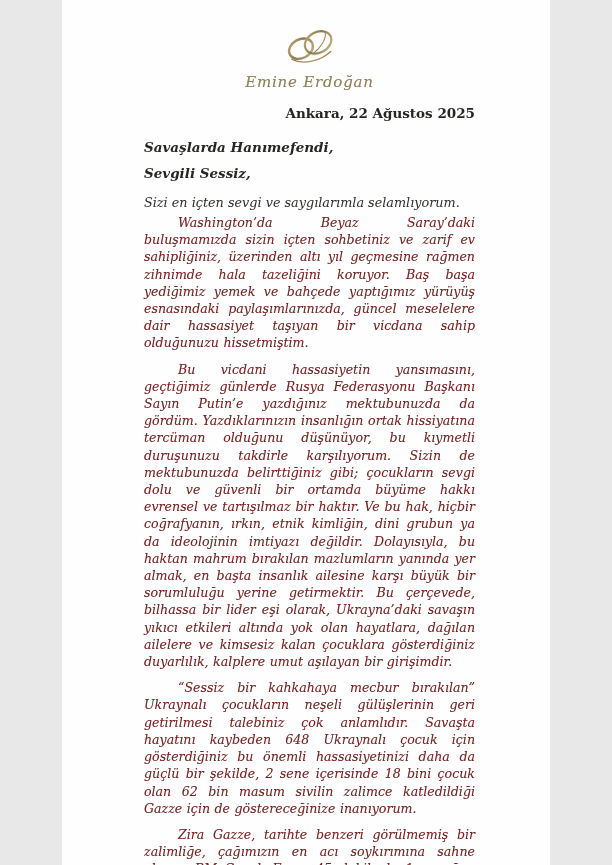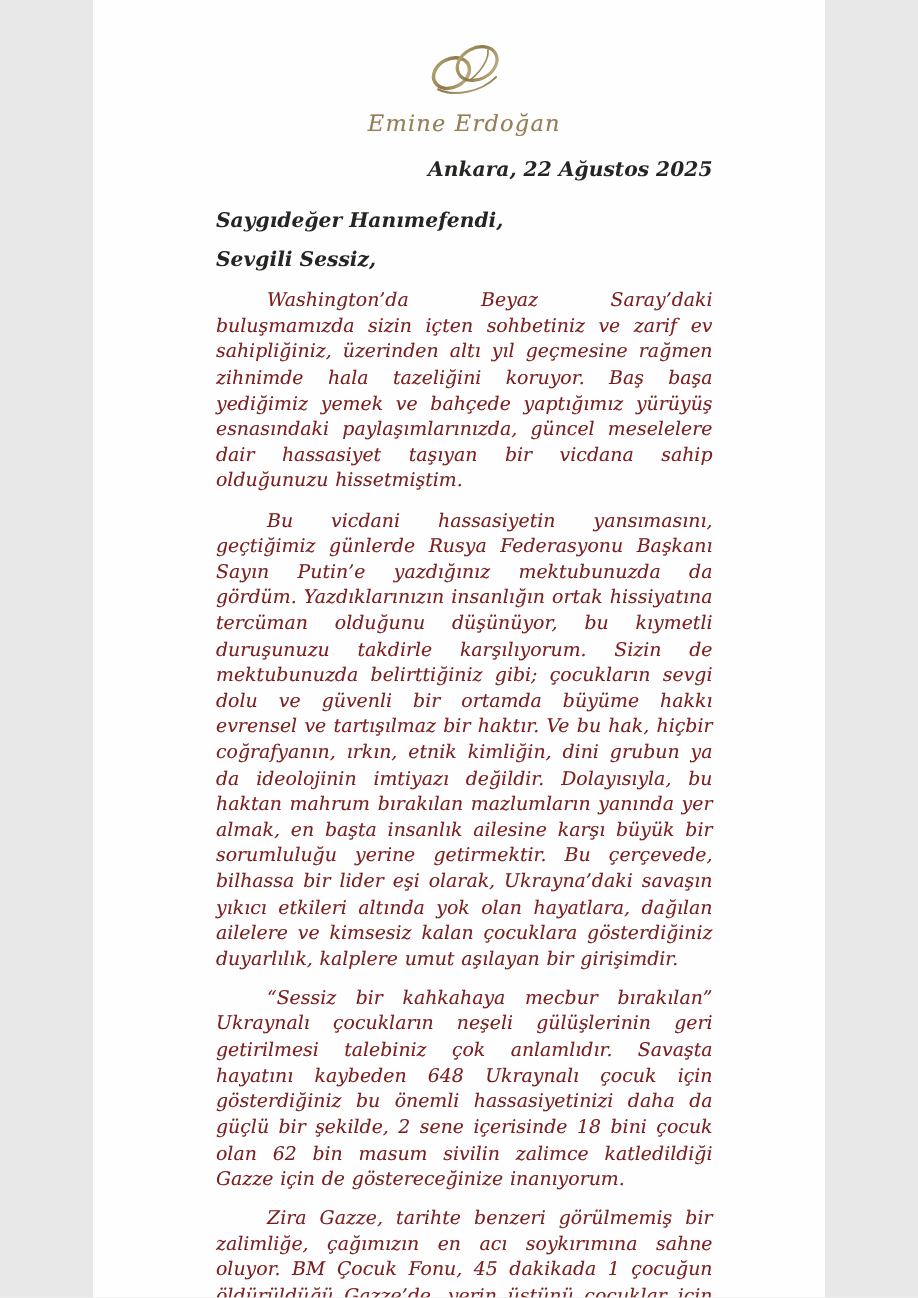--- a/index.html
+++ b/index.html
@@ -32,21 +32,20 @@
     margin-top: 1px;
     font-style: italic;
     font-size: 15px;
     letter-spacing: 0.8px;
     color: #93805a;
     text-shadow: 0 0 0.5px rgba(147,128,90,0.45);
   }
   
   .dateline {
     text-align: right;
-    font-style: italic;
     font-weight: 700;
     font-size: 13.5px;
     margin-top: 8px;
     color: #262523;
   }
   
   .salutation {
     margin-top: 18px;
   }
   .salutation-line {
@@ -96,24 +95,25 @@
           <path d="M44 32 C52 26 58 16 57 10" stroke-width="1.2"></path>
         </g>
       </svg>
     </span>
     <div class="letterhead-name">Emine Erdoğan</div>
   </header>
 
   <div class="dateline">Ankara, 22 Ağustos 2025</div>
 
   <div class="salutation">
-    <p class="salutation-line">Saygıdeğer Hanımefendi,</p>
+    <p class="salutation-line">Savaşlarda Hanımefendi,</p>
     <p class="salutation-line">Sevgili Sessiz,</p>
   </div>
 
+  <div class="greeting">Sizi en içten sevgi ve saygılarımla selamlıyorum.</div>
 
   <div class="letter-body">
     <p>Washington’da Beyaz Saray’daki buluşmamızda sizin içten sohbetiniz ve zarif ev sahipliğiniz, üzerinden altı yıl geçmesine rağmen zihnimde hala tazeliğini koruyor. Baş başa yediğimiz yemek ve bahçede yaptığımız yürüyüş esnasındaki paylaşımlarınızda, güncel meselelere dair hassasiyet taşıyan bir vicdana sahip olduğunuzu hissetmiştim.</p>
     <p>Bu vicdani hassasiyetin yansımasını, geçtiğimiz günlerde Rusya Federasyonu Başkanı Sayın Putin’e yazdığınız mektubunuzda da gördüm. Yazdıklarınızın insanlığın ortak hissiyatına tercüman olduğunu düşünüyor, bu kıymetli duruşunuzu takdirle karşılıyorum. Sizin de mektubunuzda belirttiğiniz gibi; çocukların sevgi dolu ve güvenli bir ortamda büyüme hakkı evrensel ve tartışılmaz bir haktır. Ve bu hak, hiçbir coğrafyanın, ırkın, etnik kimliğin, dini grubun ya da ideolojinin imtiyazı değildir. Dolayısıyla, bu haktan mahrum bırakılan mazlumların yanında yer almak, en başta insanlık ailesine karşı büyük bir sorumluluğu yerine getirmektir. Bu çerçevede, bilhassa bir lider eşi olarak, Ukrayna’daki savaşın yıkıcı etkileri altında yok olan hayatlara, dağılan ailelere ve kimsesiz kalan çocuklara gösterdiğiniz duyarlılık, kalplere umut aşılayan bir girişimdir.</p>
     <p>“Sessiz bir kahkahaya mecbur bırakılan” Ukraynalı çocukların neşeli gülüşlerinin geri getirilmesi talebiniz çok anlamlıdır. Savaşta hayatını kaybeden 648 Ukraynalı çocuk için gösterdiğiniz bu önemli hassasiyetinizi daha da güçlü bir şekilde, 2 sene içerisinde 18 bini çocuk olan 62 bin masum sivilin zalimce katledildiği Gazze için de göstereceğinize inanıyorum.</p>
     <p>Zira Gazze, tarihte benzeri görülmemiş bir zalimliğe, çağımızın en acı soykırımına sahne oluyor. BM Çocuk Fonu, 45 dakikada 1 çocuğun öldürüldüğü Gazze’de, yerin üstünü çocuklar için bir “cehenneme”, yerin altınıysa bir “çocuk mezarlığına” benzetiyor. Savaşlarda kimliği belirlenemeyen askerler için kullanılan “meçhul asker” kavramını, bir gün çocuklar için de kullanacağımız aklınıza gelir miydi? Bugün ardında kimsesi kalmamış, adı dahi tespit edilemeyen binlerce Gazzeli çocuğun kefenlerine yazılan “meçhul bebek” ibaresi vicdanlarımızda onulmaz yaralar açıyor. Derin bir psikolojik yıkıma sürüklenen, gülmeyi tamamen unutan bu çocuklar, uzatılan mikrofonlara ölmek istediklerini haykırıyor ve masum kalplerinde baş edemeyecekleri bir savaşın yorgunluğunu taşıyor. Gazze’de tarih, öksüz ve yetim kalmış küçücük çocukların yaşadıkları tarifsiz acı ve korkularla saçlarına aklar düştüğünü yazıyor.</p>
   </div>
 
 </div>
 

